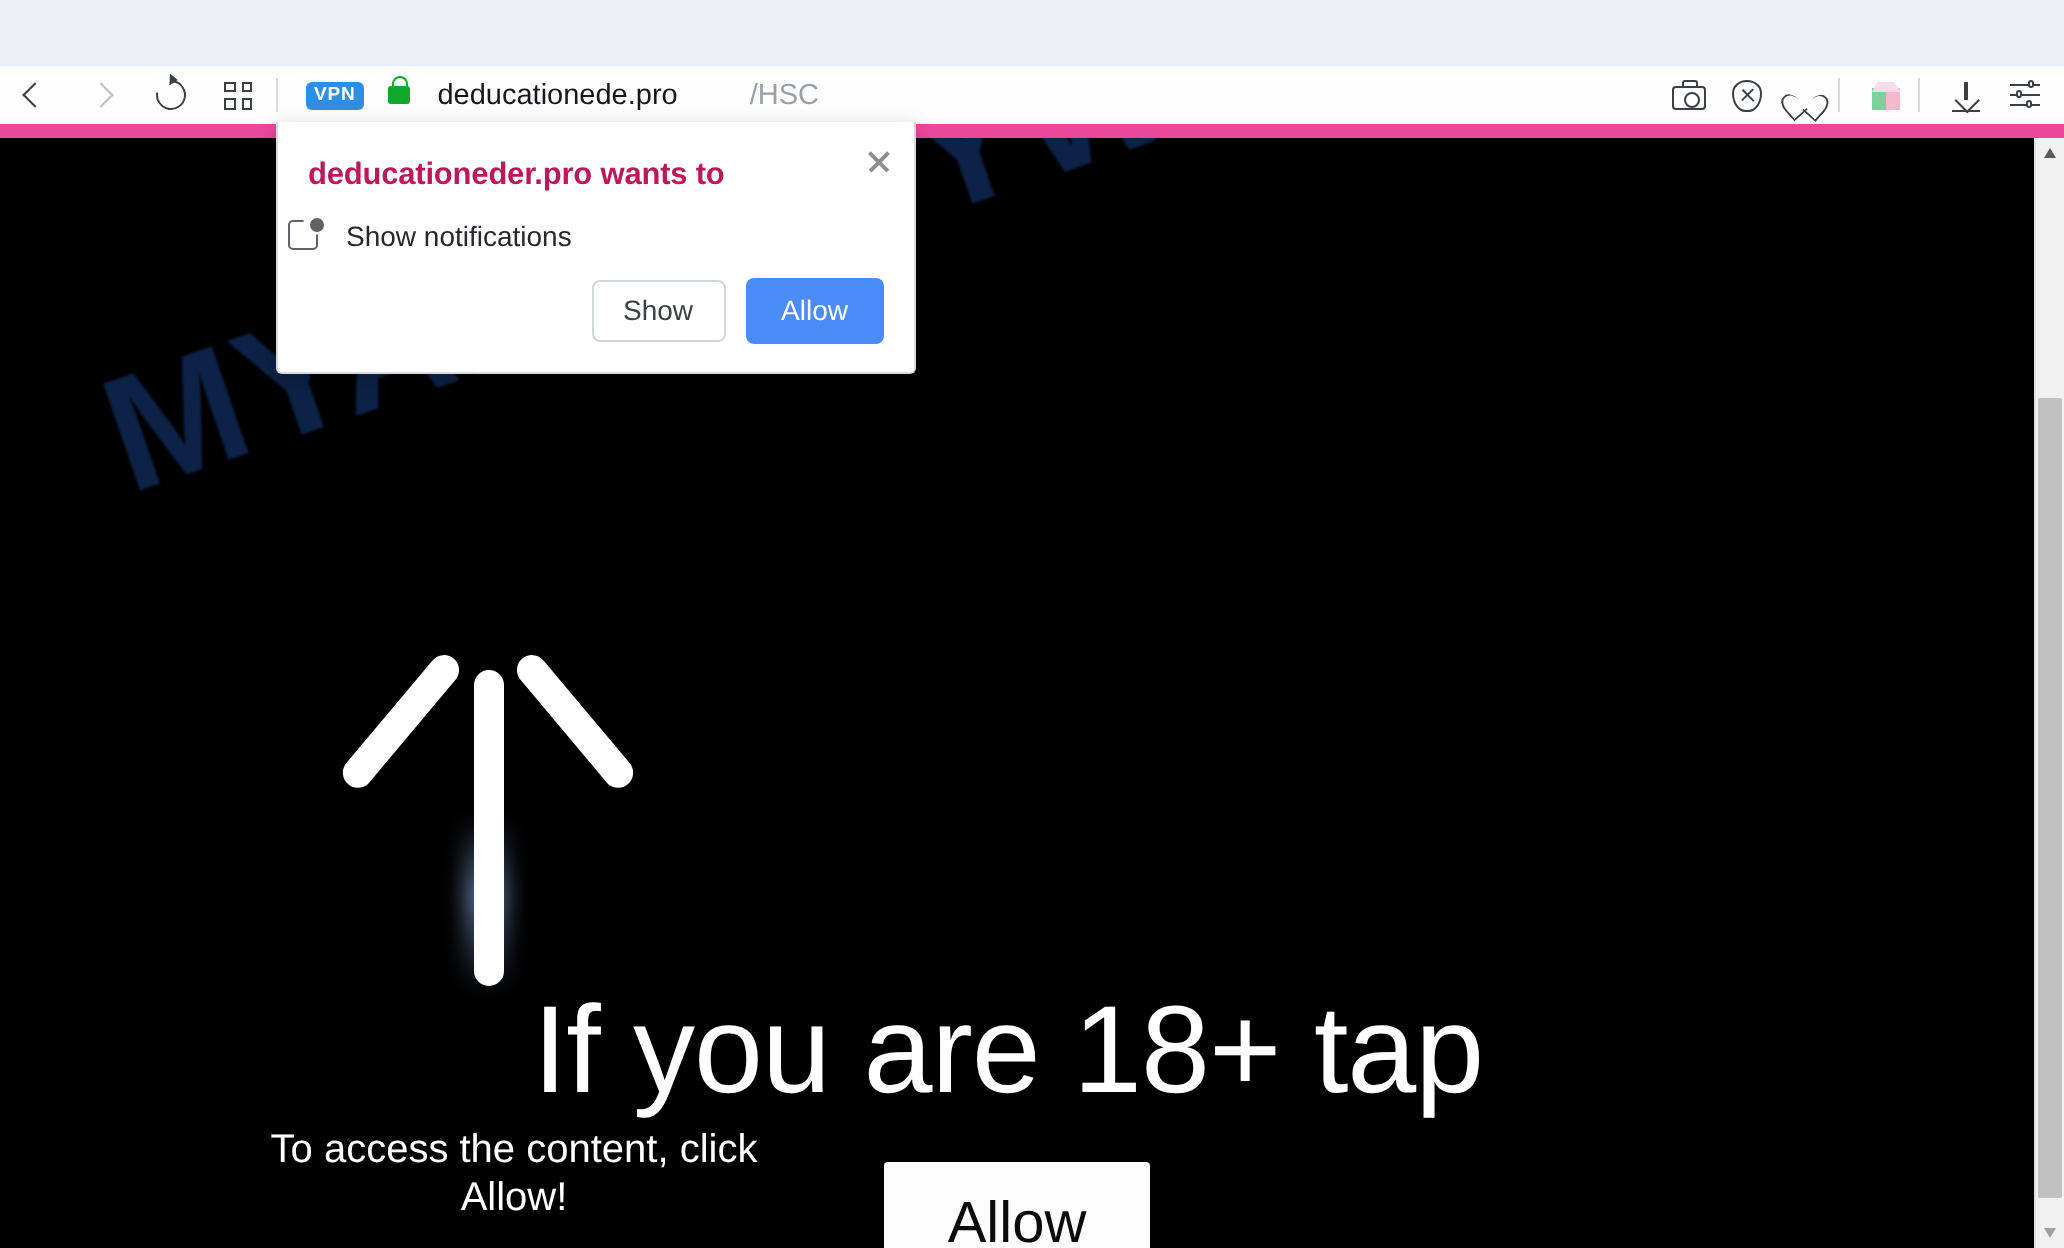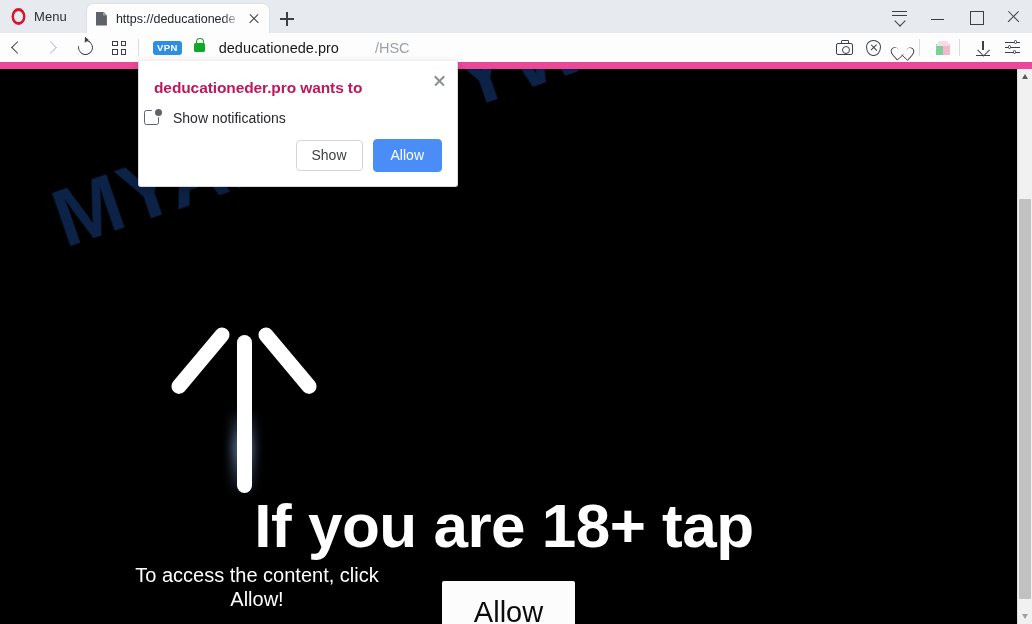--- a/index.html
+++ b/index.html
@@ -258,21 +258,21 @@
   .arrow-up .wl { left: 5px;  transform: rotate(40deg);  transform-origin: 50% 12%; }
   .arrow-up .wr { left: 52px; transform: rotate(-40deg); transform-origin: 50% 12%; }
   .arrow-glow {
     position: absolute; left: 232px; top: 340px; width: 22px; height: 86px;
     background: linear-gradient(180deg, rgba(150,190,255,0) 0%, rgba(150,190,255,.55) 45%, rgba(150,190,255,0) 100%);
     filter: blur(5px);
   }
   .headline {
     position: absolute; left: 0; top: 424px; width: 1008px;
     text-align: center;
-    color: #fff; font-size: 62px; font-weight: bold;
+    color: #fff; font-size: 62px; font-weight: normal;
     line-height: 1.05; letter-spacing: -0.5px;
   }
   .subtext {
     position: absolute; left: 112px; top: 494px; width: 290px;
     text-align: center; color: #ffffff;
     font-size: 20px; line-height: 1.22;
   }
   .page-allow {
     position: absolute; left: 442px; top: 512px; width: 133px; height: 62px;
     background: #fcfcfc; color: #0b0b0b;
@@ -351,43 +351,20 @@
     background: #4a8df6; border: 1px solid #4a8df6; color: #fff;
     font-size: 14px; padding: 7px 17px 8px; border-radius: 4px;
     font-family: "Liberation Sans", sans-serif;
   }
 </style>
 </head>
 <body>
 
 <div id="app">
 
-  <div class="tabstrip">
-    <div class="menu-btn">
-      <span class="opera-logo"></span>
-      <span class="menu-label">Menu</span>
-    </div>
-
-    <div class="tab">
-      <span class="tab-favicon"></span>
-      <span class="tab-title">https://deducationede</span>
-      <span class="tab-close"></span>
-    </div>
-
-    <div class="newtab"><span></span></div>
-
-    <div class="wincontrols">
-      <div class="wc wc-lines">
-          <span class="chev"></span>
-        </div>
-      <div class="wc wc-min"></div>
-      <div class="wc wc-max"></div>
-      <div class="wc wc-close"></div>
-    </div>
-  </div>
 
   <div class="navbar">
     <div class="navicon">
         <span class="arrow-l"></span>
       </div>
     <div class="navicon">
         <span class="arrow-r"></span>
       </div>
     <div class="navicon">
         <span class="reload"></span>

